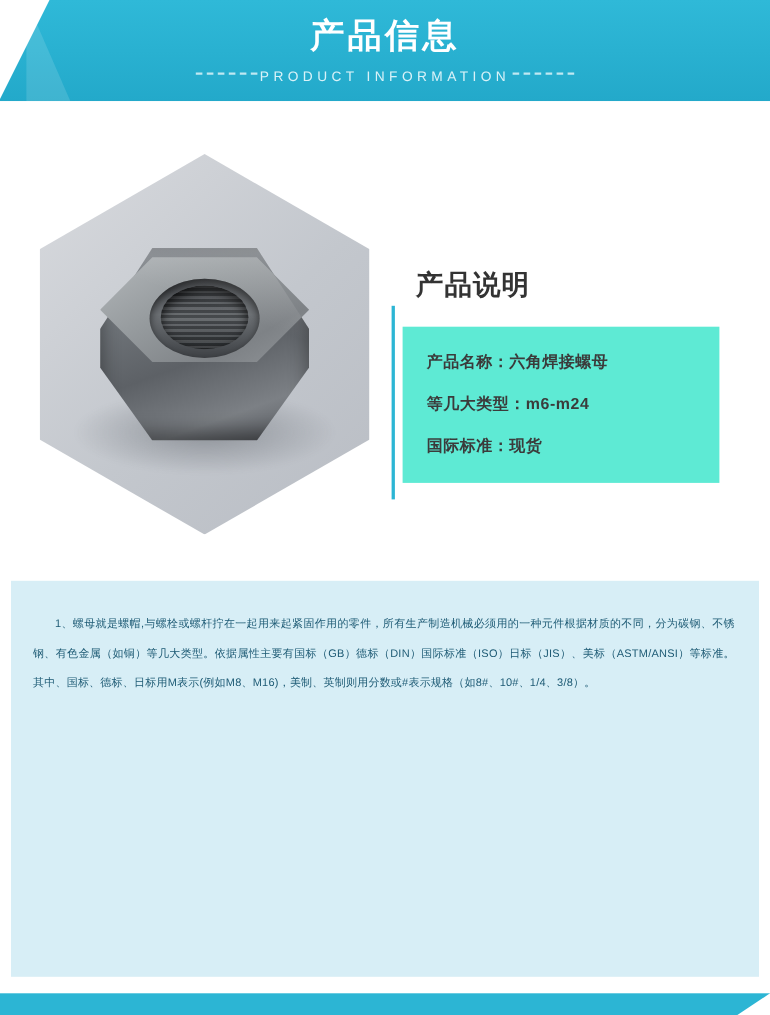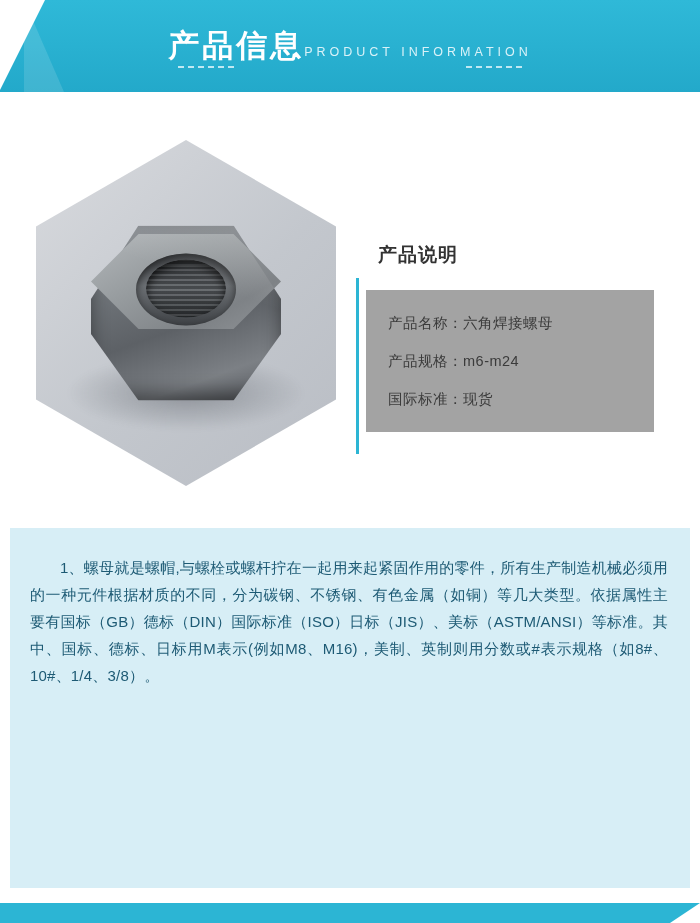--- a/index.html
+++ b/index.html
@@ -29,20 +29,21 @@
     background: linear-gradient(180deg, #2fb9d8 0%, #23a9ca 100%);
     overflow: hidden;
   }
   .header-inner {
     position: absolute;
     left: 0; top: 0;
     width: 700px; height: 92px;
     display: flex;
     align-items: center;
     justify-content: center;
+    flex-direction: column;
   }
   .header-title {
     color: #ffffff;
     font-size: 31px;
     letter-spacing: 3px;
     font-weight: bold;
     line-height: 36px;
     margin: 0;
     padding: 0;
     text-align: center;
@@ -175,31 +176,32 @@
   }
 
   
   .info-card {
     position: absolute;
     left: 366px;
     top: 150px;
     width: 302px;
   }
   .info-title {
-    font-size: 19px;
+    font-size: 25px;
     color: #333333;
     font-weight: bold;
     margin: 0 0 22px 12px;
     letter-spacing: 1px;
   }
   .info-box {
-    background: #a3a3a3;
+    background: #5eead4;
     padding: 22px 20px 22px 22px;
     box-sizing: border-box;
     width: 288px;
+    font-weight: bold;
   }
   .info-row {
     font-size: 14.5px;
     color: #3b3b3b;
     line-height: 22px;
     margin-bottom: 16px;
     letter-spacing: 0.5px;
   }
   .info-row:last-child { margin-bottom: 0; }
 
@@ -218,21 +220,21 @@
     position: absolute;
     left: 10px;
     top: 528px;
     width: 680px;
     height: 360px;
     background: #d7eef6;
     box-sizing: border-box;
     padding: 26px 22px 20px 20px;
   }
   .desc-para {
-    font-size: 15px;
+    font-size: 10px;
     line-height: 27px;
     color: #1d5a74;
     text-align: justify;
     text-indent: 2em;
     margin: 0 0 14px 0;
     letter-spacing: 0.2px;
   }
 
   
   .bottom-strip {
@@ -282,21 +284,21 @@
         </div>
       </div>
     </div>
 
     <div class="info-accent"></div>
 
     <div class="info-card">
       <div class="info-title">产品说明</div>
       <div class="info-box">
         <div class="info-row">产品名称：六角焊接螺母</div>
-        <div class="info-row">产品规格：m6-m24</div>
+        <div class="info-row">等几大类型：m6-m24</div>
         <div class="info-row">国际标准：现货</div>
       </div>
     </div>
 
   </div>
 
   <div class="desc-block">
     <p class="desc-para">1、螺母就是螺帽,与螺栓或螺杆拧在一起用来起紧固作用的零件，所有生产制造机械必须用的一种元件根据材质的不同，分为碳钢、不锈钢、有色金属（如铜）等几大类型。依据属性主要有国标（GB）德标（DIN）国际标准（ISO）日标（JIS）、美标（ASTM/ANSI）等标准。其中、国标、德标、日标用M表示(例如M8、M16)，美制、英制则用分数或#表示规格（如8#、10#、1/4、3/8）。</p>
   </div>
 

